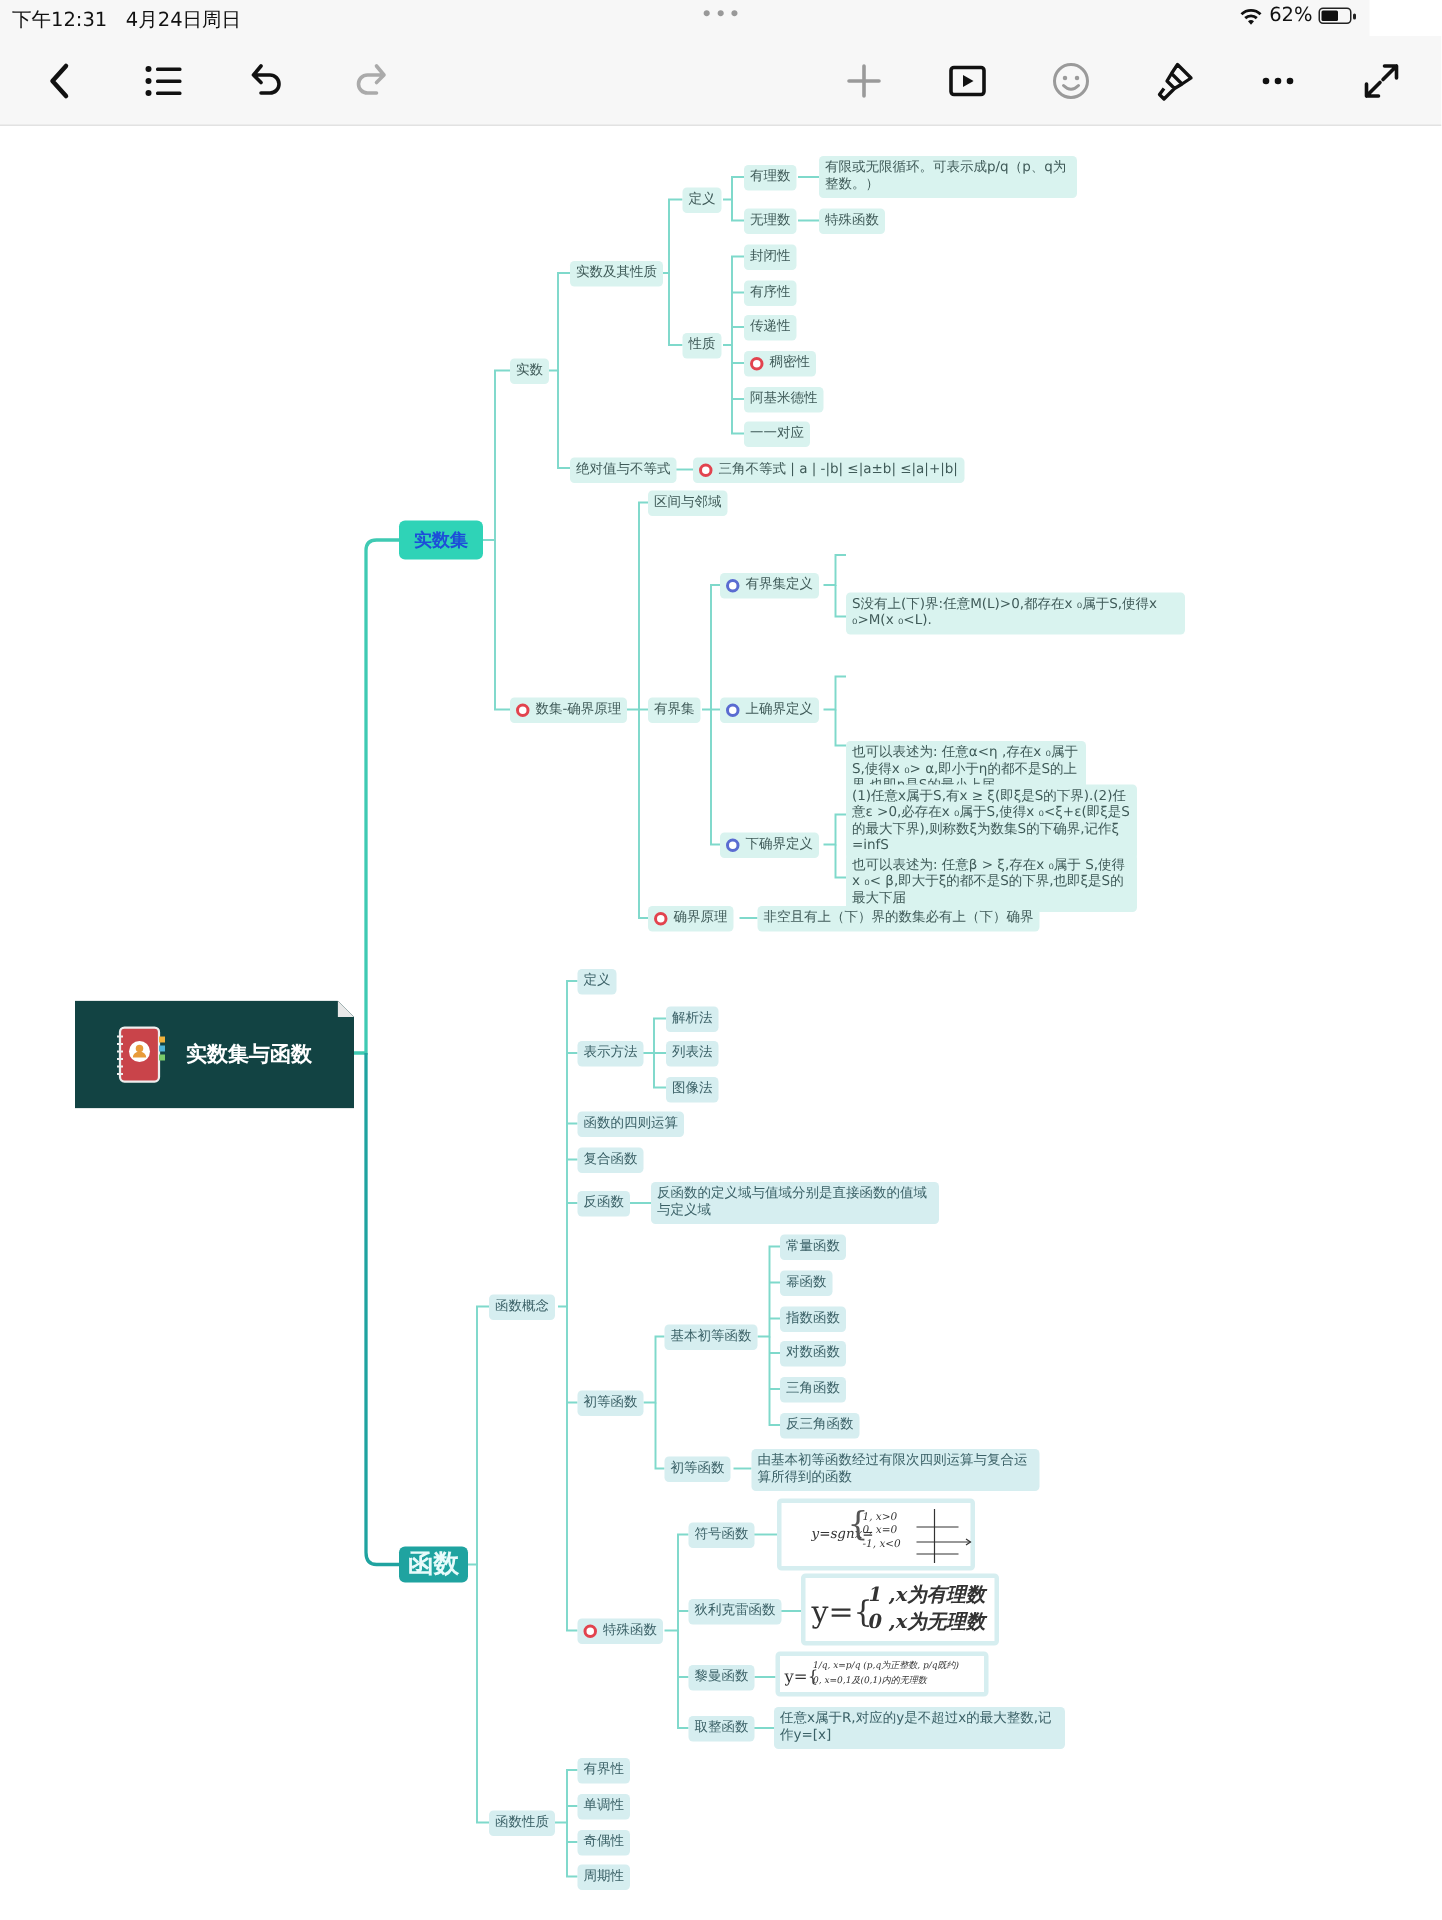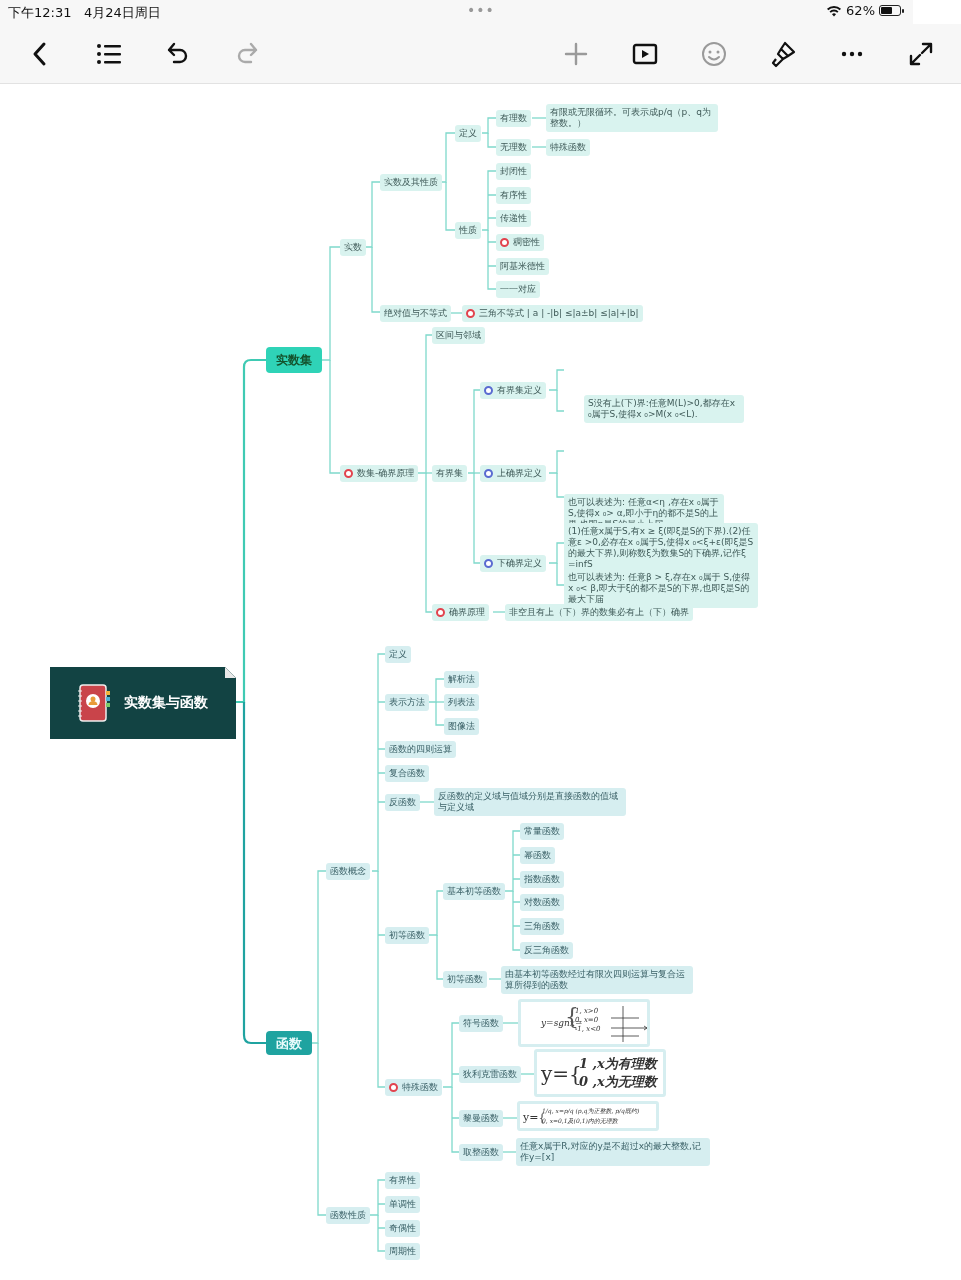--- a/index.html
+++ b/index.html
@@ -32,25 +32,25 @@
   #links { position: absolute; left: 0; top: 0; width: 961px; height: 1195px; }
 
   .node {
     position: absolute; background: #d9f3ef; color: #3f5a58;
     font-size: 9px; line-height: 11px; padding: 3px 4px; border-radius: 3px;
     white-space: nowrap; display: flex; align-items: center; gap: 4px;
   }
   .node.wrap { white-space: normal; align-items: flex-start; }
   .node.blue2 { background: #d6eef0; color: #3a6066; }
   .node.lvl1 {
-    background: #2fd3b7; color: #14532d; font-size: 12px; font-weight: bold;
+    background: #2fd3b7; color: #1d4ed8; font-size: 12px; font-weight: bold;
     padding: 0 10px; border-radius: 4px; justify-content: center;
   }
   .node.lvl1b {
-    background: #1fa3a0; color: #e8fbfb; font-size: 13px; font-weight: bold;
+    background: #1fa3a0; color: #e8fbfb; font-size: 17px; font-weight: bold;
     padding: 0 10px; border-radius: 4px; justify-content: center;
   }
   .root {
     position: absolute; left: 50px; top: 582px; width: 186px; height: 72px;
     background: #124343; display: flex; align-items: center;
     clip-path: polygon(0 0, 175px 0, 186px 11px, 186px 100%, 0 100%);
   }
   .root .fold { position: absolute; right: 0; top: 0; width: 11px; height: 11px; background: #e9e9e9; clip-path: polygon(0 0, 100% 100%, 0 100%); }
   .root .title { color: #fff; font-size: 14px; font-weight: bold; margin-left: 12px; }
   .badge-red { display: inline-block; width: 9px; height: 9px; border-radius: 50%; border: 2.5px solid #e2434e; background: #fff; flex: 0 0 9px; }
@@ -267,21 +267,21 @@
     <span class="badge-red"></span>
     <span>数集-确界原理</span>
   </div>
   <div class="node" style="left:432px;top:242px">区间与邻域</div>
   <div class="node" style="left:432px;top:380px">有界集</div>
 
   <div class="node" style="left:480px;top:297px">
     <span class="badge-blue"></span>
     <span>有界集定义</span>
   </div>
-  <div class="node wrap" style="left:584px;top:310px;width:160px">S没有上(下)界:任意M(L)&gt;0,都存在x ₀属于S,使得x ₀&gt;M(x ₀&lt;L).</div>
+  <div class="node wrap" style="left:564px;top:310px;width:226px">S没有上(下)界:任意M(L)&gt;0,都存在x ₀属于S,使得x ₀&gt;M(x ₀&lt;L).</div>
 
   <div class="node" style="left:480px;top:380px">
     <span class="badge-blue"></span>
     <span>上确界定义</span>
   </div>
   <div class="node wrap" style="left:564px;top:409px;width:160px">也可以表述为: 任意α&lt;η ,存在x ₀属于 S,使得x ₀&gt; α,即小于η的都不是S的上界,也即η是S的最小上届</div>
 
   <div class="node" style="left:480px;top:470px">
     <span class="badge-blue"></span>
     <span>下确界定义</span>

